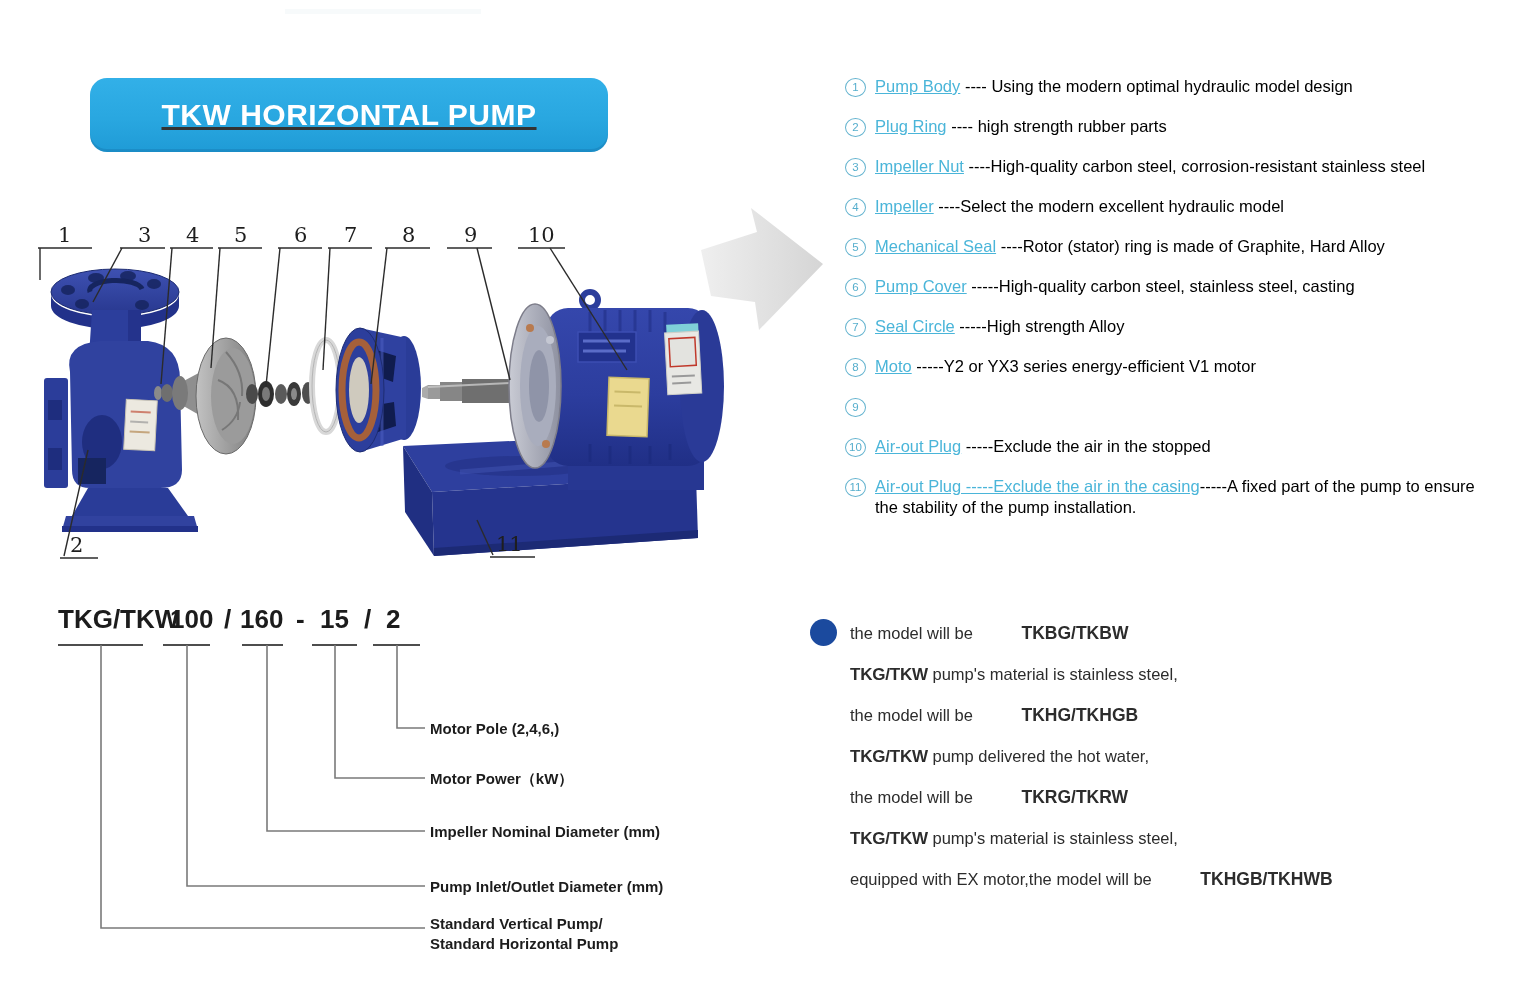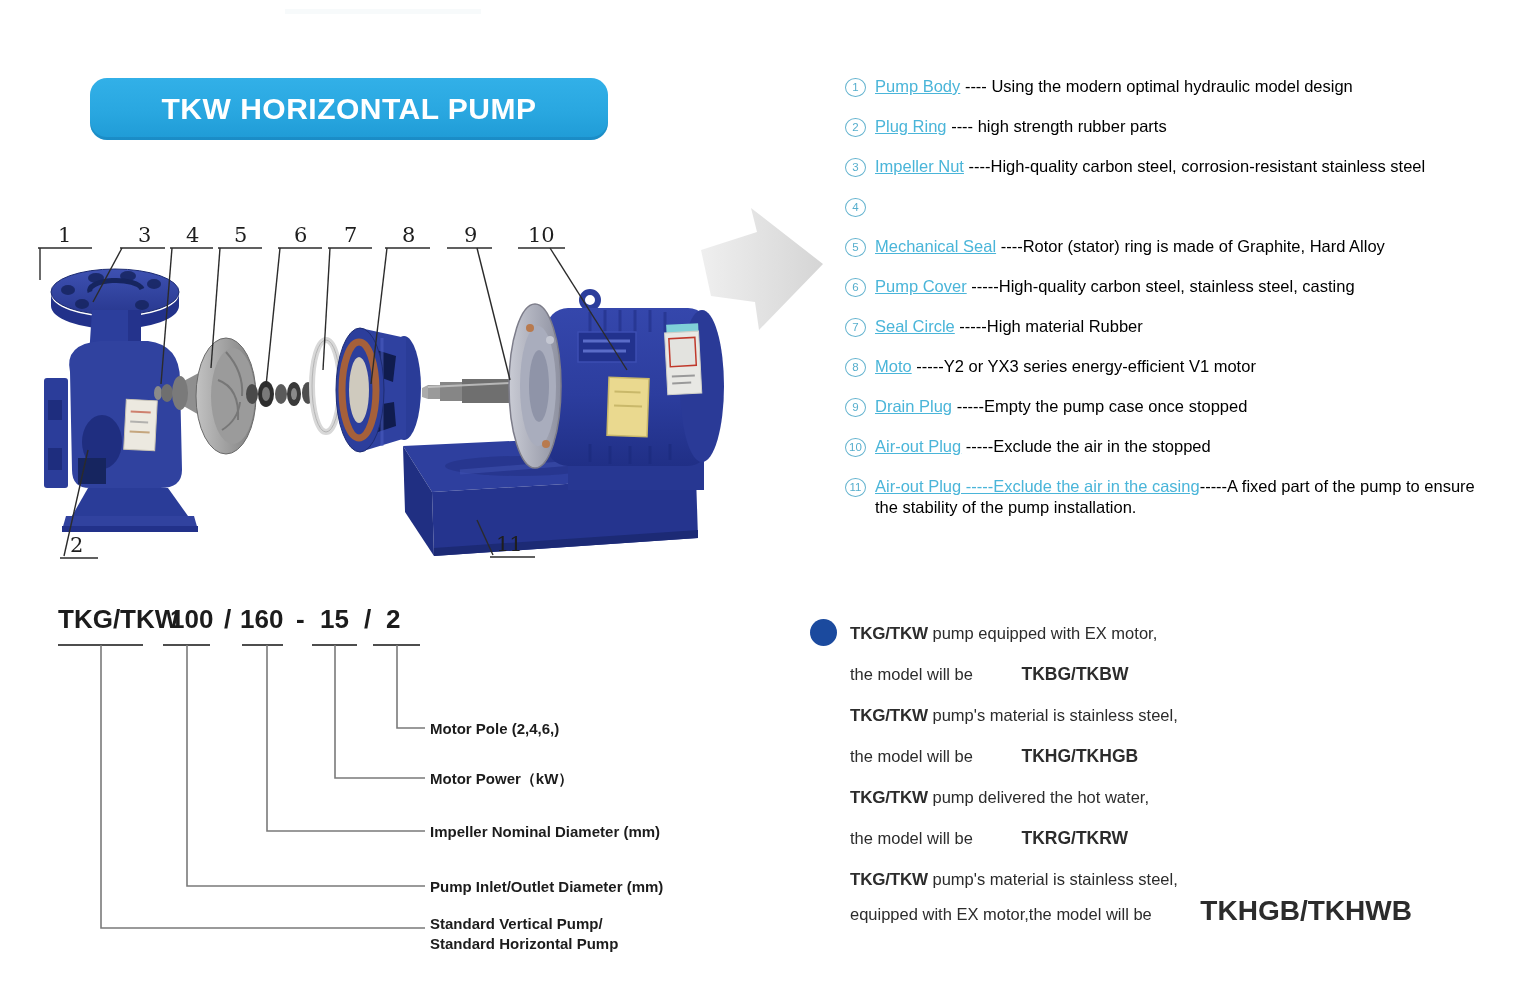--- a/index.html
+++ b/index.html
@@ -3,24 +3,24 @@
 <meta charset="utf-8">
 <style>
   html,body{margin:0;padding:0;background:#ffffff;}
   #page{position:relative;width:1513px;height:1000px;background:#ffffff;overflow:hidden;
         font-family:"Liberation Sans",sans-serif;color:#333;}
 
   
   .top-faint{position:absolute;left:285px;top:9px;width:196px;height:5px;background:#f7fafb;}
 
   
-  .banner{position:absolute;left:90px;top:78px;width:518px;height:62px;border-radius:17px;
+  .banner{position:absolute;left:90px;top:78px;width:518px;height:74px;border-radius:17px;
           background:linear-gradient(180deg,#32b0e8 0%,#29a7e0 55%,#1f9bd6 100%);
           box-shadow:inset 0 -3px 0 rgba(0,60,110,.15);
-          display:flex;align-items:center;justify-content:center;}
+          display:flex;align-items:center;justify-content:center;text-decoration:underline;}
   .banner span{color:#fff;font-weight:bold;font-size:30px;letter-spacing:.5px;}
 
   
   .parts-list{position:absolute;left:845px;top:76px;width:648px;}
   .part-item{display:flex;margin-bottom:19px;}
   .part-num{flex:none;min-width:17px;height:17px;padding:0 1px;margin:2px 9px 0 0;
             border:1.5px solid #63b3cf;border-radius:50%;color:#56aecd;
             font-size:11.5px;line-height:17px;text-align:center;}
   .part-text{font-size:16.5px;line-height:21px;color:#3a3a3a;white-space:pre-wrap;}
   .part-name{color:#4ab5d9;text-decoration:underline;}
@@ -247,40 +247,40 @@
     <div class="part-item">
       <span class="part-num">2</span>
       <span class="part-text"><span class="part-name">Plug Ring</span><span class="part-desc"> ---- high strength rubber parts</span></span>
     </div>
     <div class="part-item">
       <span class="part-num">3</span>
       <span class="part-text"><span class="part-name">Impeller Nut</span><span class="part-desc"> ----High-quality carbon steel, corrosion-resistant stainless steel</span></span>
     </div>
     <div class="part-item">
       <span class="part-num">4</span>
+      <span class="part-text"><span class="part-name">Impeller</span><span class="part-desc"> ----Select the modern excellent hydraulic model</span></span>
     </div>
     <div class="part-item">
       <span class="part-num">5</span>
       <span class="part-text"><span class="part-name">Mechanical Seal</span><span class="part-desc"> ----Rotor (stator) ring is made of Graphite, Hard Alloy</span></span>
     </div>
     <div class="part-item">
       <span class="part-num">6</span>
       <span class="part-text"><span class="part-name">Pump Cover</span><span class="part-desc"> -----High-quality carbon steel, stainless steel, casting</span></span>
     </div>
     <div class="part-item">
       <span class="part-num">7</span>
-      <span class="part-text"><span class="part-name">Seal Circle</span><span class="part-desc"> -----High material Rubber</span></span>
+      <span class="part-text"><span class="part-name">Seal Circle</span><span class="part-desc"> -----High strength Alloy</span></span>
     </div>
     <div class="part-item">
       <span class="part-num">8</span>
       <span class="part-text"><span class="part-name">Moto</span><span class="part-desc"> -----Y2 or YX3 series energy-efficient V1 motor</span></span>
     </div>
     <div class="part-item">
       <span class="part-num">9</span>
-      <span class="part-text"><span class="part-name">Drain Plug</span><span class="part-desc"> -----Empty the pump case once stopped</span></span>
     </div>
     <div class="part-item">
       <span class="part-num">10</span>
       <span class="part-text"><span class="part-name">Air-out Plug</span><span class="part-desc"> -----Exclude the air in the stopped</span></span>
     </div>
     <div class="part-item">
       <span class="part-num">11</span>
       <span class="part-text"><span class="part-name">Air-out Plug -----Exclude the air in the casing</span><span class="part-desc">-----A fixed part of the pump to ensure the stability of the pump installation.</span></span>
     </div>
   </div>
@@ -315,21 +315,20 @@
       <text class="model-label" x="390" y="186">Motor Power（kW）</text>
       <text class="model-label" x="390" y="239">Impeller Nominal Diameter (mm)</text>
       <text class="model-label" x="390" y="294">Pump Inlet/Outlet Diameter (mm)</text>
       <text class="model-label" x="390" y="331">Standard Vertical Pump/</text>
       <text class="model-label" x="390" y="351">Standard Horizontal Pump</text>
     </g>
   </svg>
 
   <div class="variant-dot"></div>
   <div class="variants">
-    <div class="v-line"><span class="v-lead">TKG/TKW</span><span> pump equipped with EX motor,</span><span class="v-strong"></span></div>
     <div class="v-line"><span class="v-lead"></span><span>the model will be </span><span class="v-strong">TKBG/TKBW</span></div>
     <div class="v-line"><span class="v-lead">TKG/TKW</span><span> pump's material is stainless steel,</span><span class="v-strong"></span></div>
     <div class="v-line"><span class="v-lead"></span><span>the model will be </span><span class="v-strong">TKHG/TKHGB</span></div>
     <div class="v-line"><span class="v-lead">TKG/TKW</span><span> pump delivered the hot water,</span><span class="v-strong"></span></div>
     <div class="v-line"><span class="v-lead"></span><span>the model will be </span><span class="v-strong">TKRG/TKRW</span></div>
     <div class="v-line"><span class="v-lead">TKG/TKW</span><span> pump's material is stainless steel,</span><span class="v-strong"></span></div>
     <div class="v-line"><span class="v-lead"></span><span>equipped with EX motor,the model will be </span><span class="v-strong">TKHGB/TKHWB</span></div>
   </div>
 
 </div>

